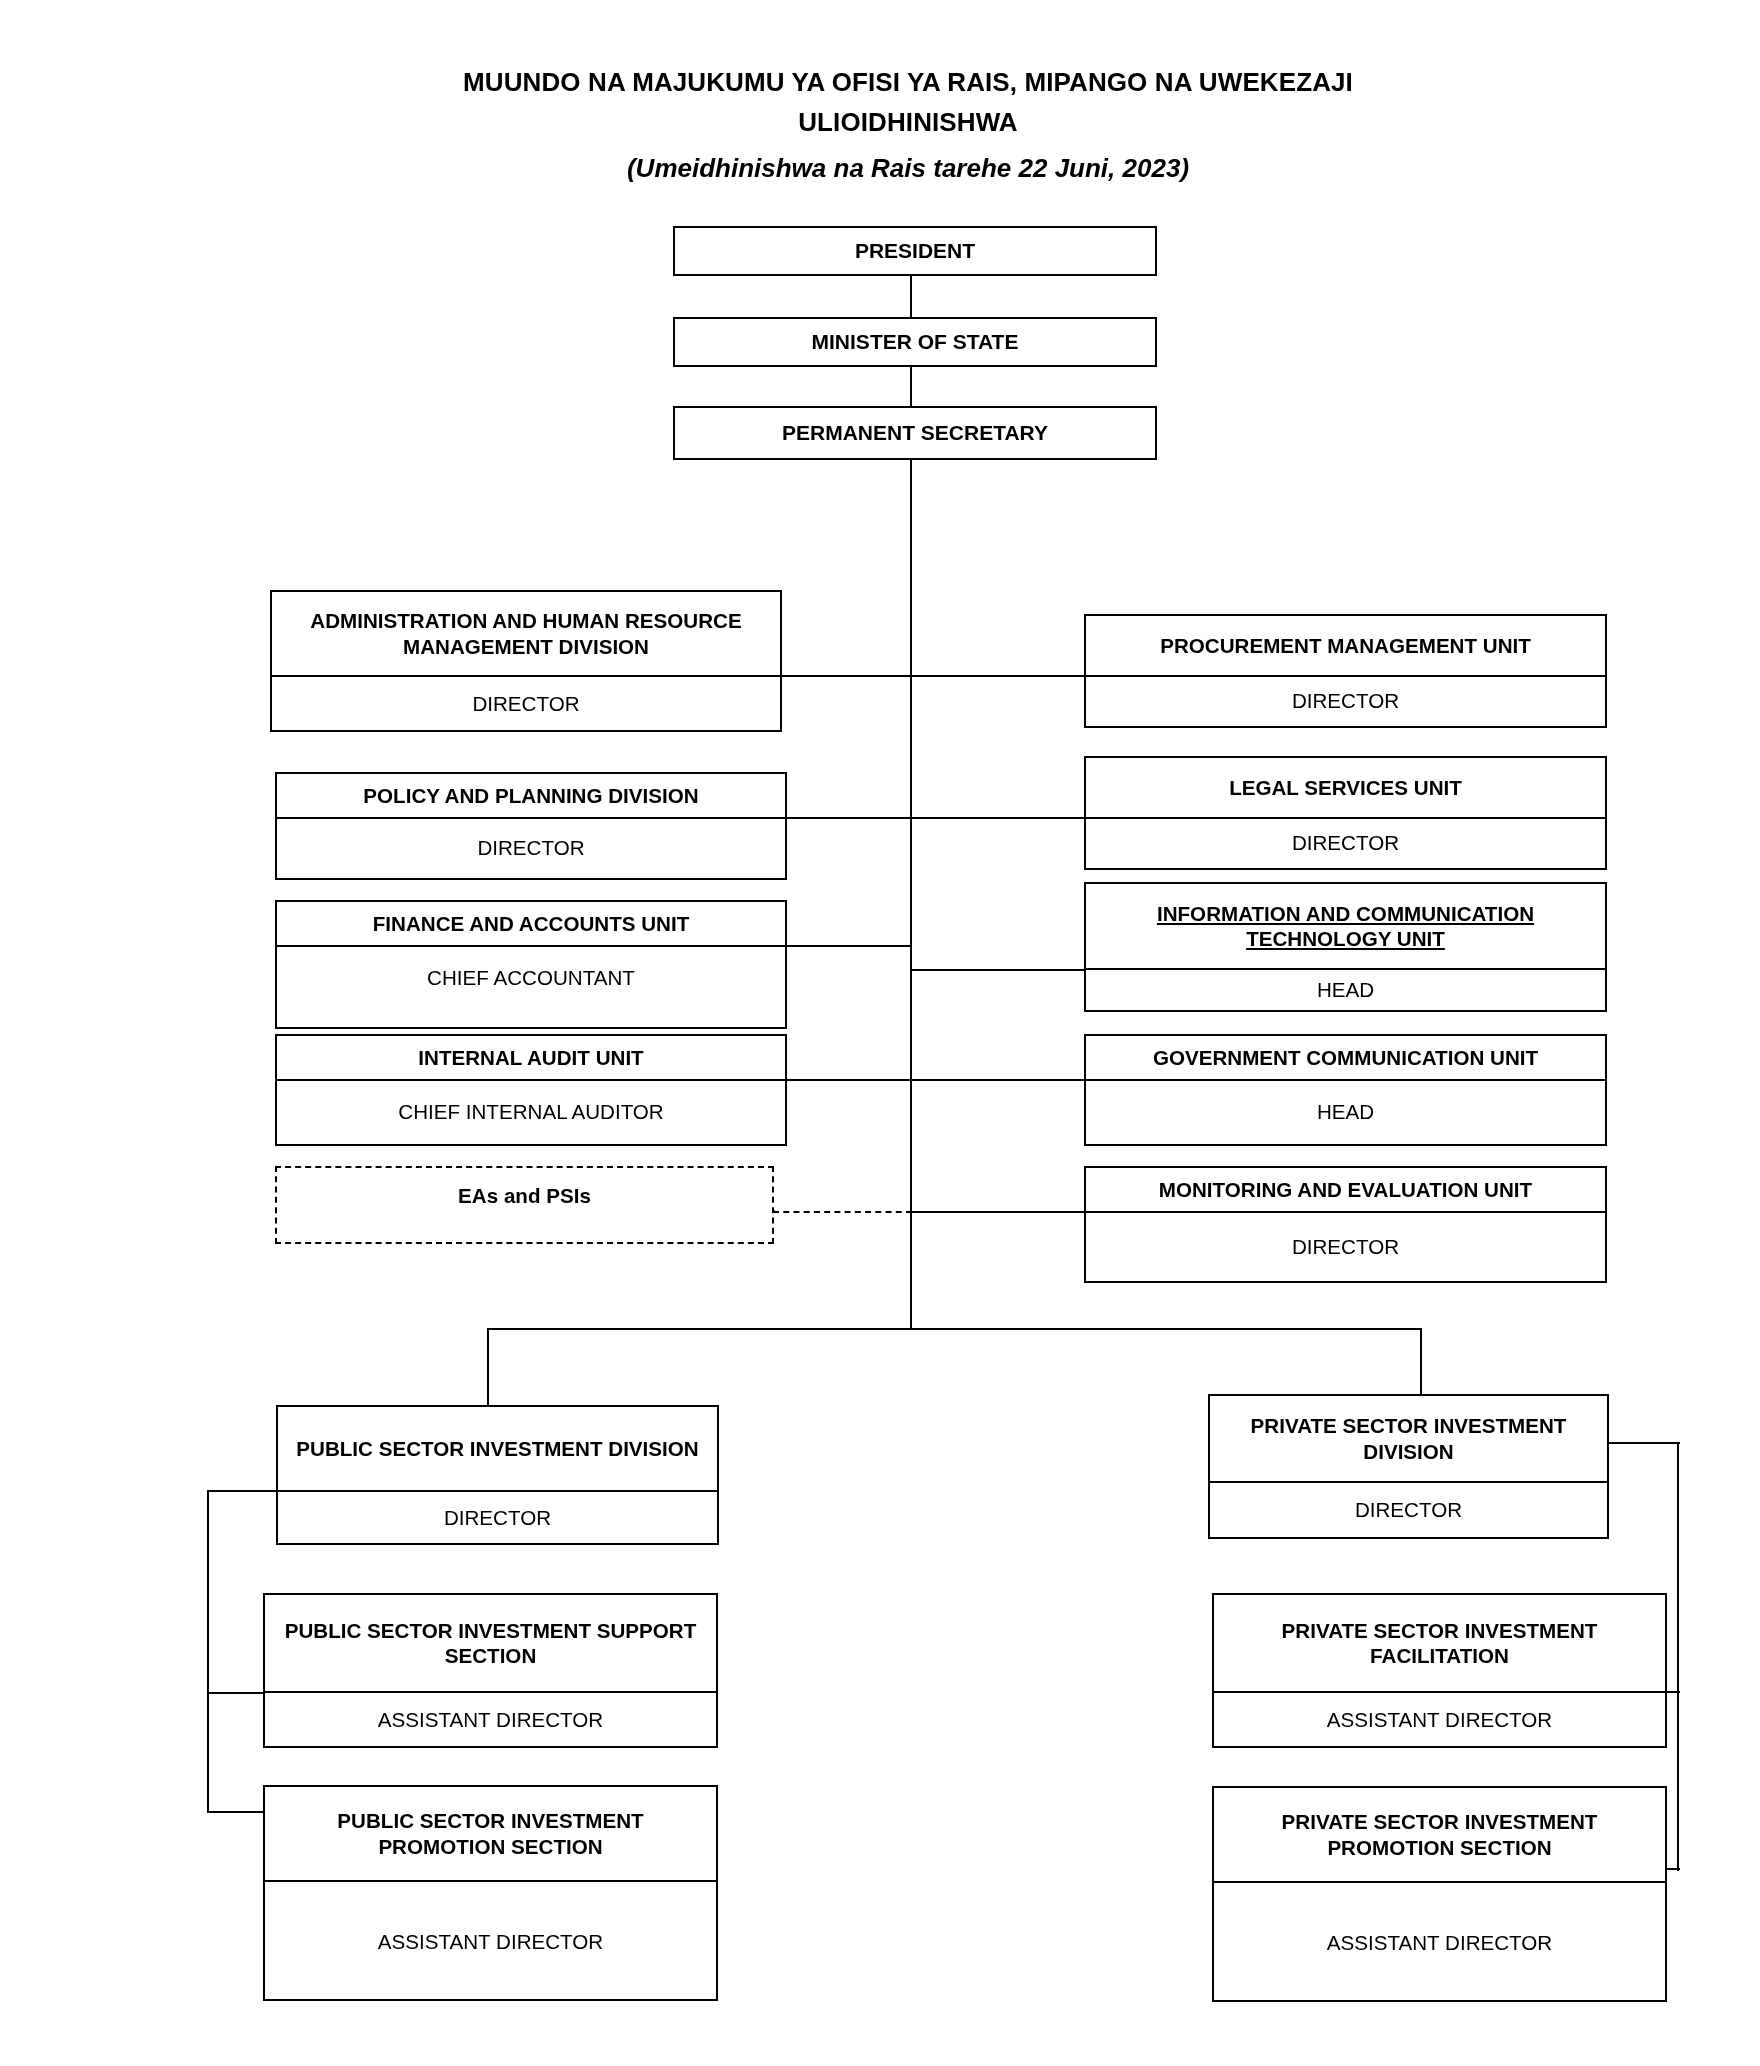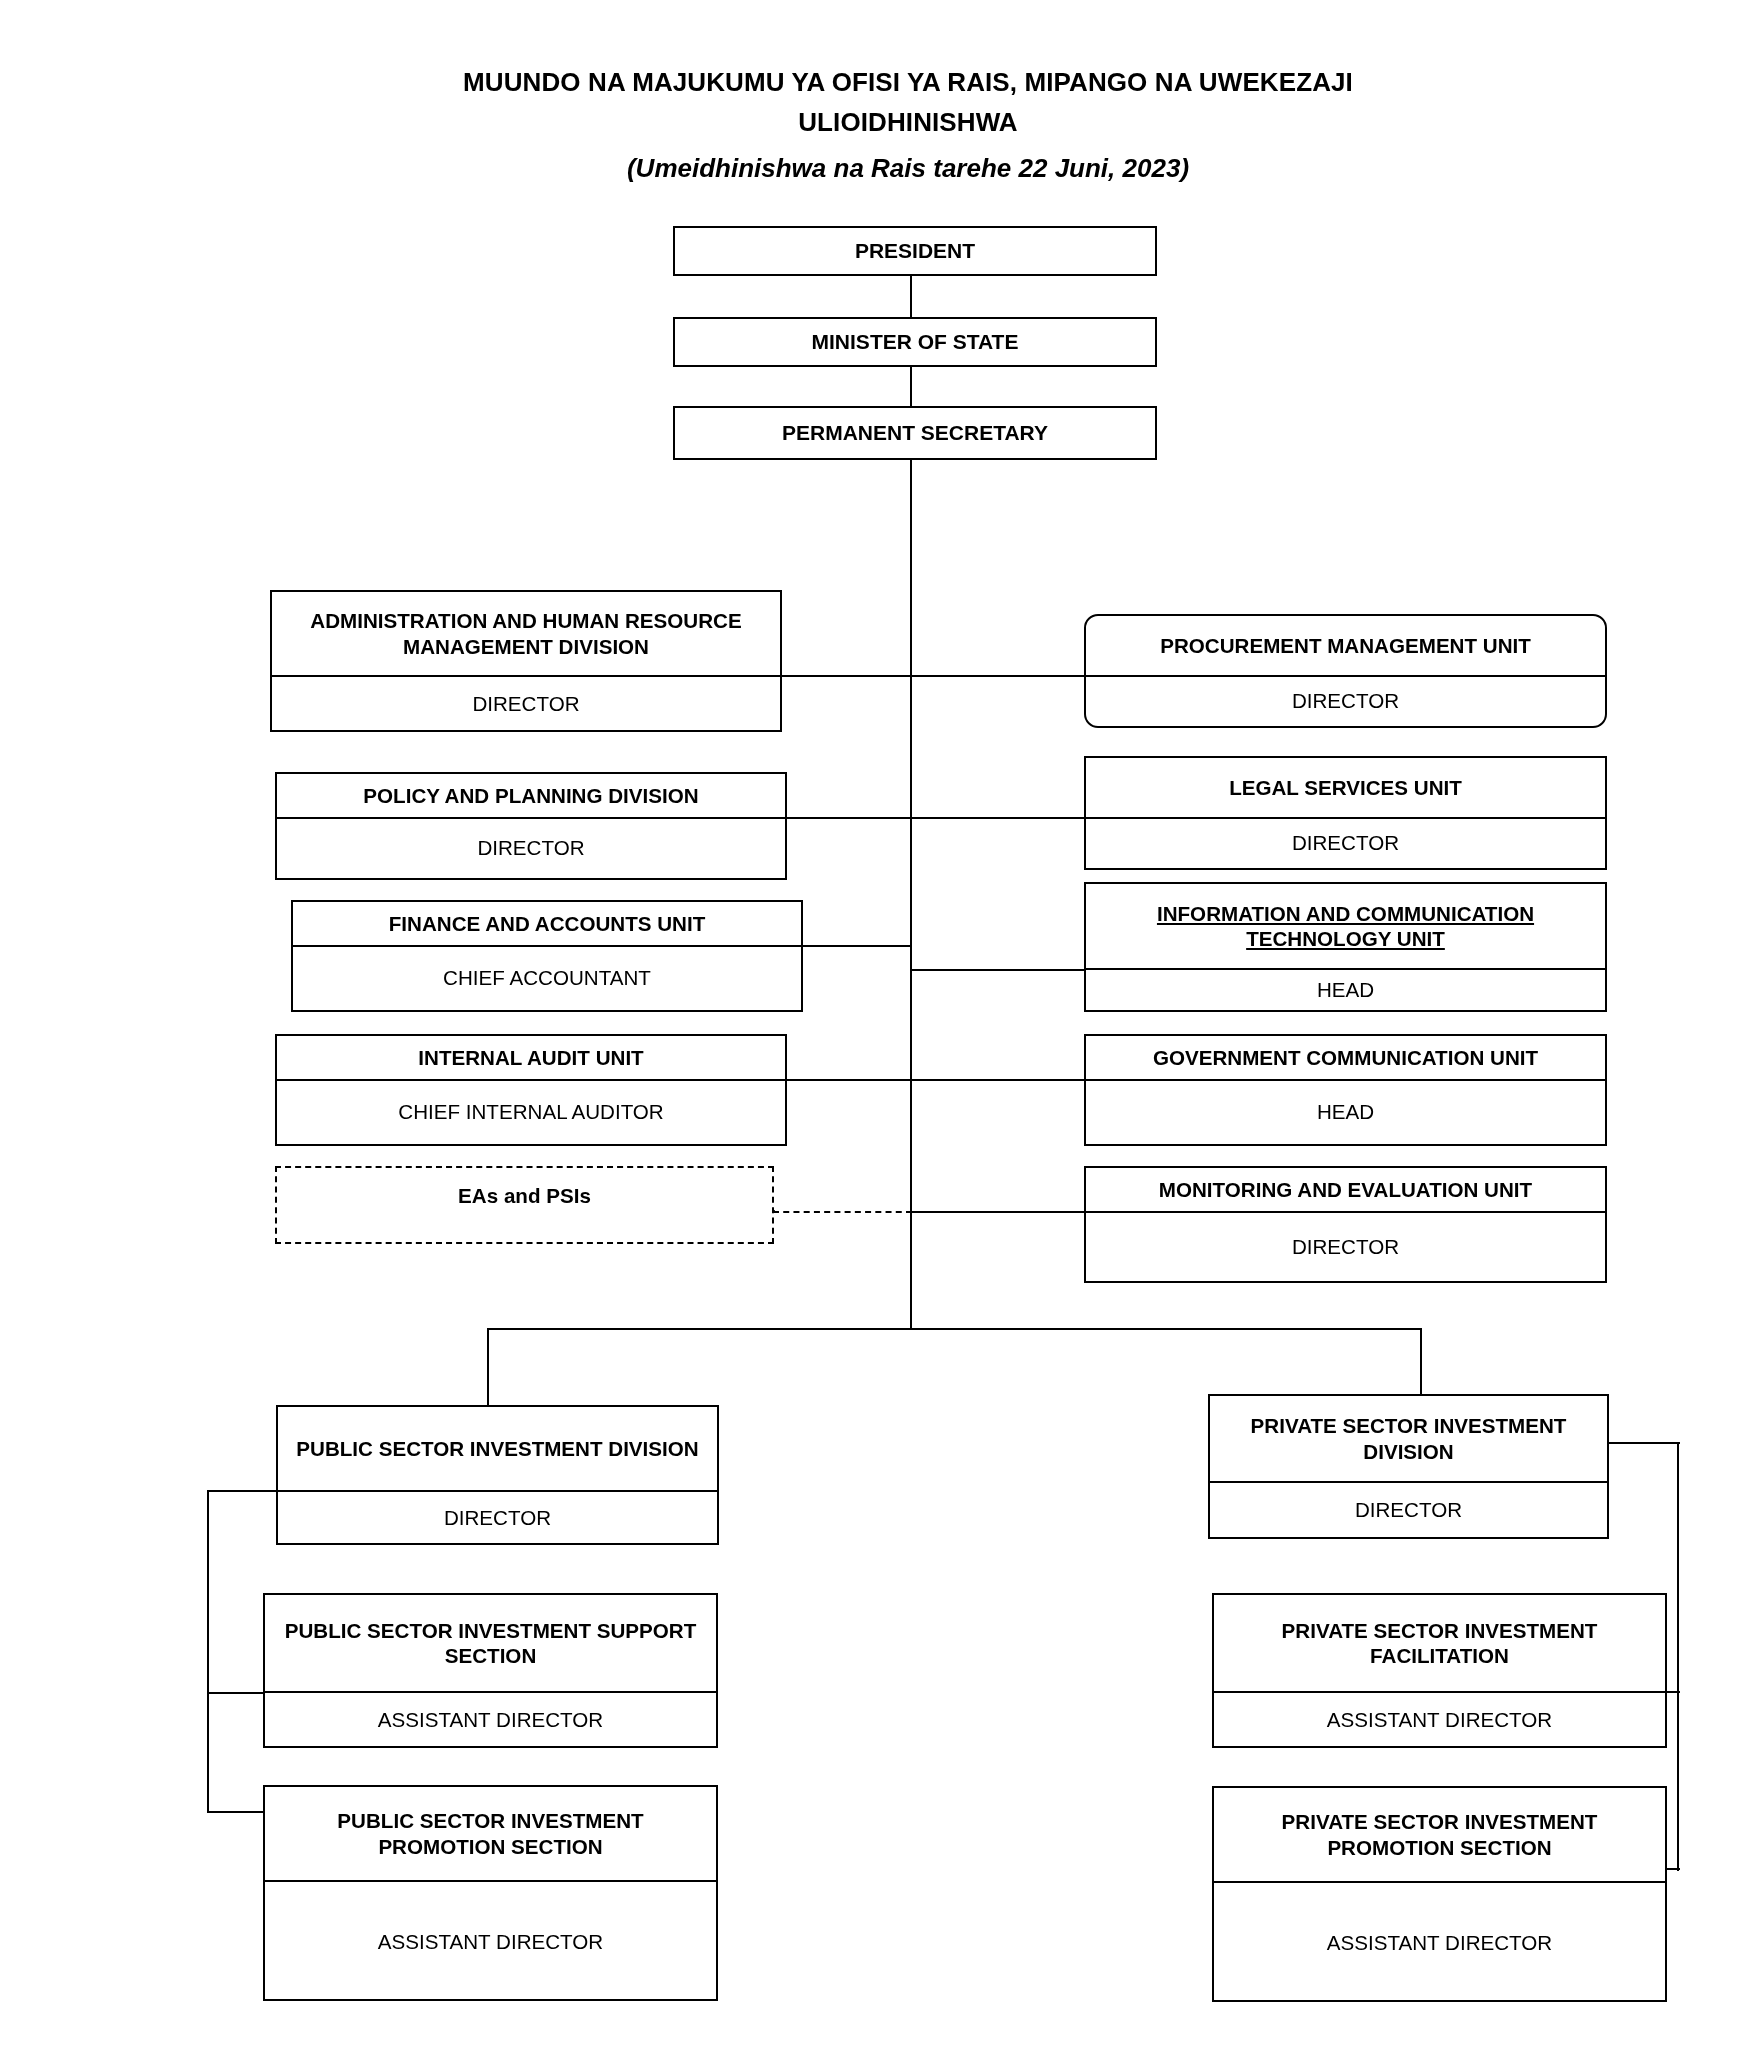--- a/index.html
+++ b/index.html
@@ -166,37 +166,37 @@
     <div class="divider"></div>
     <div class="role" style="height:53px;">DIRECTOR</div>
   </div>
 
   <div class="obox" style="left:275px; top:772px; width:512px; height:108px;">
     <div class="head" style="height:43px;">POLICY AND PLANNING DIVISION</div>
     <div class="divider"></div>
     <div class="role" style="height:58px;">DIRECTOR</div>
   </div>
 
-  <div class="obox" style="left:291px; top:900px; width:512px; height:112px;">
+  <div class="obox" style="left:275px; top:900px; width:512px; height:129px;">
     <div class="head" style="height:43px;">FINANCE AND ACCOUNTS UNIT</div>
     <div class="divider"></div>
     <div class="role" style="height:62px;">CHIEF ACCOUNTANT</div>
   </div>
 
   <div class="obox" style="left:275px; top:1034px; width:512px; height:112px;">
     <div class="head" style="height:43px;">INTERNAL AUDIT UNIT</div>
     <div class="divider"></div>
     <div class="role" style="height:62px;">CHIEF INTERNAL AUDITOR</div>
   </div>
 
   <div class="obox dashed" style="left:275px; top:1166px; width:499px; height:78px;">
     <span>EAs and PSIs</span>
   </div>
 
-  <div class="obox" style="left:1084px; top:614px; width:523px; height:114px;border-radius:14px;">
+  <div class="obox" style="left:1084px; top:614px; width:523px; height:114px;">
     <div class="head" style="height:59px;">PROCUREMENT MANAGEMENT UNIT</div>
     <div class="divider"></div>
     <div class="role" style="height:48px;">DIRECTOR</div>
   </div>
 
   <div class="obox" style="left:1084px; top:756px; width:523px; height:114px;">
     <div class="head" style="height:59px;">LEGAL SERVICES UNIT</div>
     <div class="divider"></div>
     <div class="role" style="height:48px;">DIRECTOR</div>
   </div>

